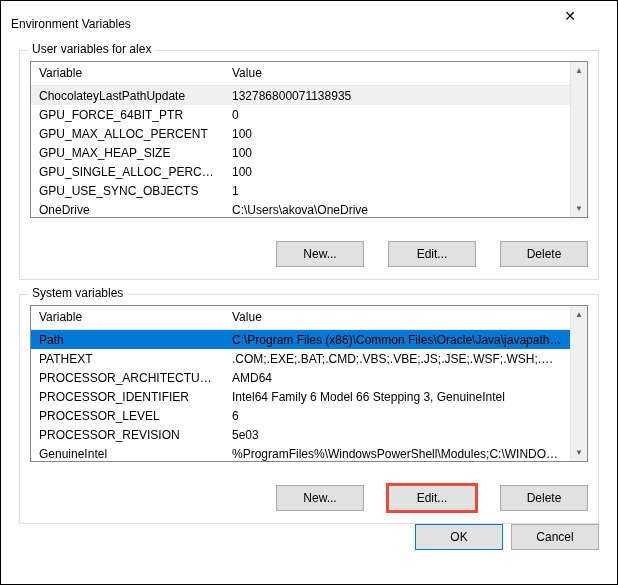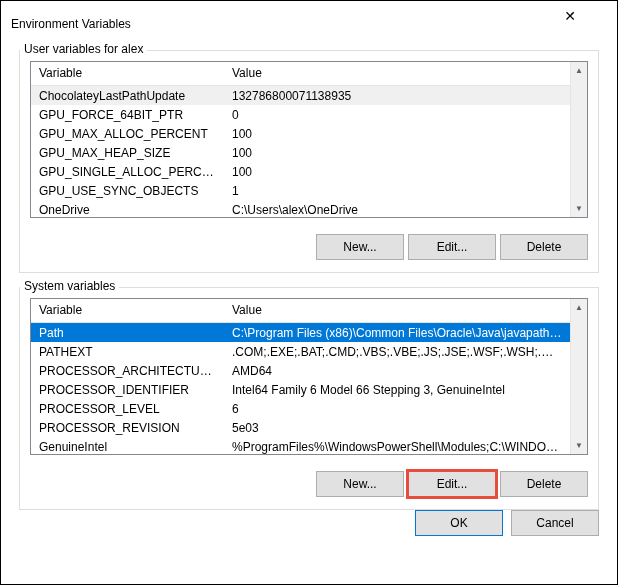--- a/index.html
+++ b/index.html
@@ -3,36 +3,36 @@
 <meta charset="utf-8">
 <style>
 * { margin:0; padding:0; box-sizing:border-box; }
 body { font-family:"Segoe UI", Tahoma, sans-serif; font-size:12px; background:#fff; color:#000; }
 .window { width:618px; height:585px; border:1px solid #000; position:relative; background:#fff; }
 .titlebar { height:30px; display:flex; align-items:flex-end; padding:0 24px 0 10px;gap:16px; }
 .titlebar .title { flex:1; font-size:12px; }
 .titlebar .close { width:46px; height:30px; display:flex; align-items:center; justify-content:center; font-size:14px; font-family:Arial; cursor:pointer; }
 .content { padding:5px 18px 15px 18px; }
 .groupbox { border:1px solid #ddd; margin-top:14px; padding:10px 10px 12px 10px; position:relative; }
-.groupbox .legend { position:absolute; top:-9px; left:0; background:#fff; padding:0 4px; font-size:12px; }
+.groupbox .legend { position:absolute; top:-9px; left:8px; background:#fff; padding:0 4px; font-size:12px; }
 .listwrap { border:1px solid #828790; height:157px; display:flex; background:#fff; }
 .listinner { flex:1; overflow:hidden; }
 .headers { display:flex; background:#fff; height:24px; border-bottom:1px solid #e5e5e5; }
 .headers .col { padding:4px 8px; font-size:12px; }
 .col-var { width:193px; flex-shrink:0; }
 .col-val { flex:1; overflow:hidden; white-space:nowrap; text-overflow:ellipsis; }
 .rows { }
 .row { display:flex; height:19px; align-items:center; }
 .row.sel { background:#f0f0f0; }
-.row.selblue { background:#0078d7; color:#ffffff; }
+.row.selblue { background:#0078d7; color:#000000; }
 .row .cell { padding:1px 8px; font-size:12px; white-space:nowrap; overflow:hidden; text-overflow:ellipsis; }
 .scrollbar { width:17px; background:#f0f0f0; display:flex; flex-direction:column; border-left:1px solid #e5e5e5; }
 .scrollbar .arrow { height:17px; display:flex; align-items:center; justify-content:center; font-size:8px; color:#606060; cursor:pointer; }
 .scrollbar .track { flex:1; }
-.btnrow { display:flex; justify-content:flex-end; gap:4px; margin-top:16px;align-items:flex-end; }
+.btnrow { display:flex; justify-content:flex-end; gap:24px; margin-top:23px;align-items:flex-end; }
 .btn { width:88px; height:26px; background:#e1e1e1; border:1px solid #adadad; font-size:12px; font-family:inherit; cursor:pointer; display:flex; align-items:center; justify-content:center; }
 .highlight-red { outline:3px solid #e74c3c; outline-offset:-1px; }
 .bottomrow { display:flex; justify-content:flex-end; gap:8px; padding-right:0; }
 .btn.ok { border:1px solid #0078d7; }
 </style>
 </head>
 <body>
 
 <div class="window">
   <div class="titlebar">
@@ -71,21 +71,21 @@
               <div class="row">
                 <div class="cell col-var">GPU_SINGLE_ALLOC_PERCE...</div>
                 <div class="cell col-val">100</div>
               </div>
               <div class="row">
                 <div class="cell col-var">GPU_USE_SYNC_OBJECTS</div>
                 <div class="cell col-val">1</div>
               </div>
               <div class="row">
                 <div class="cell col-var">OneDrive</div>
-                <div class="cell col-val">C:\Users\alex\OneDrive</div>
+                <div class="cell col-val">C:\Users\akova\OneDrive</div>
               </div>
             </div>
         </div>
         <div class="scrollbar">
           <div class="arrow">▲</div>
           <div class="track"></div>
           <div class="arrow">▼</div>
         </div>
       </div>
       <div class="btnrow">

